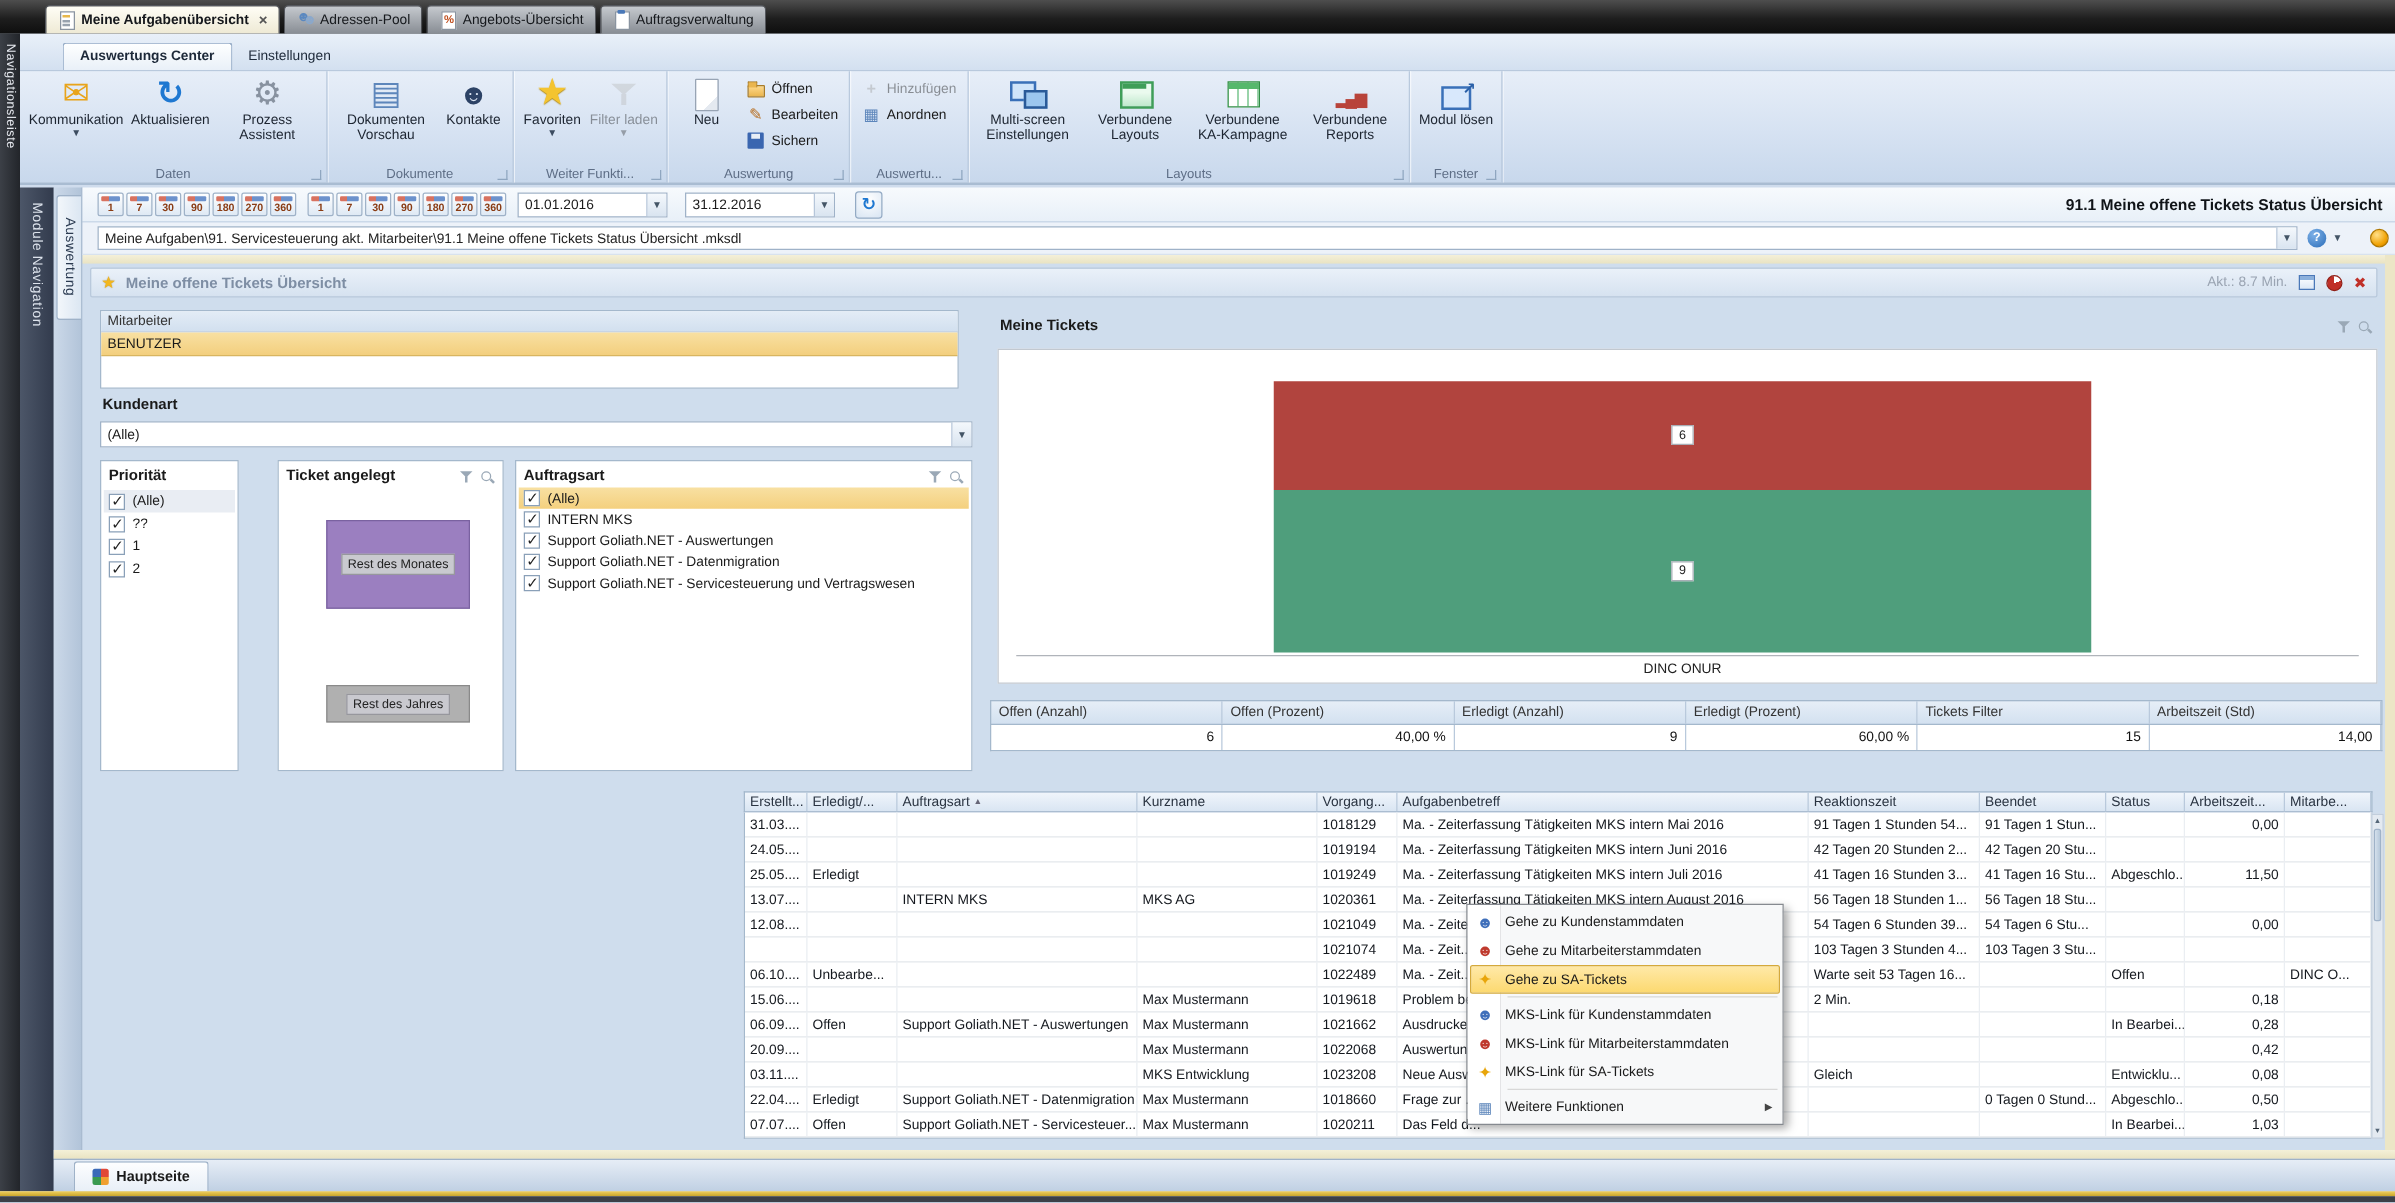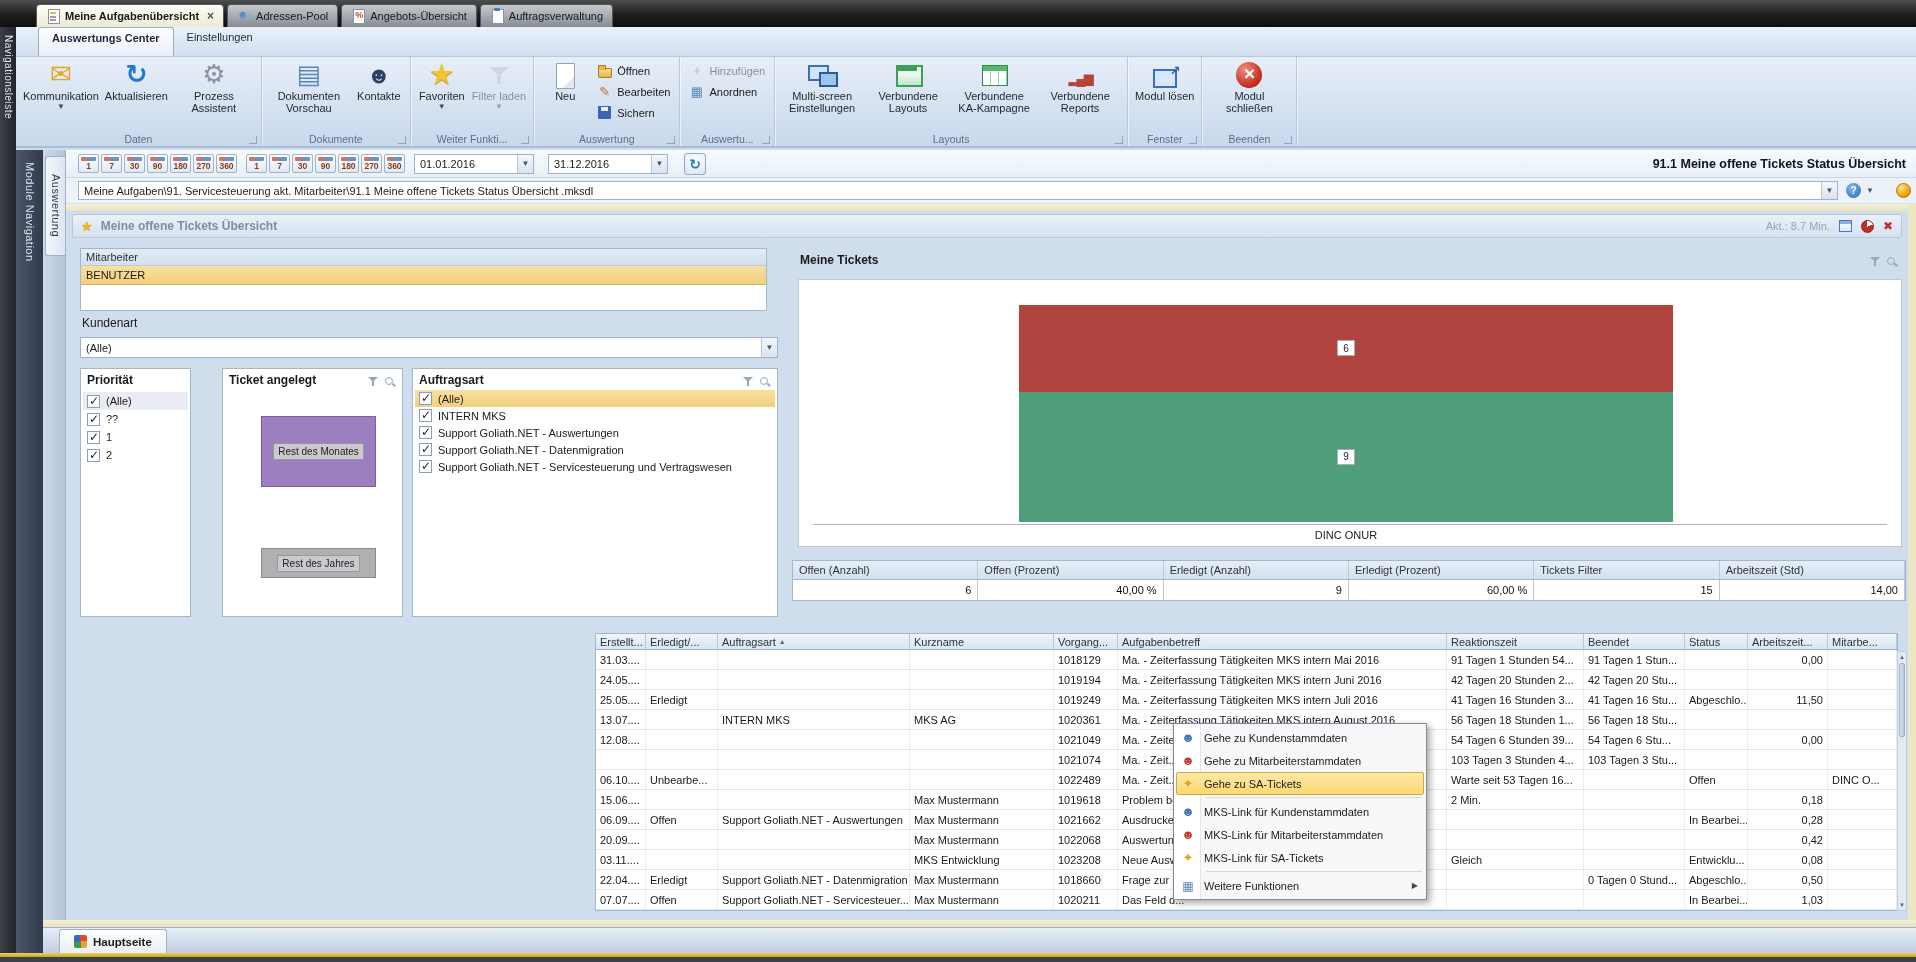--- a/index.html
+++ b/index.html
@@ -16,21 +16,21 @@
 .wicon{width:14px;height:14px;position:relative;display:inline-block;flex:none}
 .wicon-doc::before,.wicon-offer::before,.wicon-orders::before{content:"";position:absolute;left:2px;top:0;width:10px;height:13px;background:#fff;border:1px solid #8a94a0}
 .wicon-doc::after{content:"";position:absolute;left:4px;top:3px;width:6px;height:2px;background:#e8b84b;box-shadow:0 4px 0 #98a2ae,0 7px 0 #98a2ae}
 .wicon-offer::after{content:"%";position:absolute;left:4px;top:1px;font-size:9px;font-weight:bold;color:#c05020}
 .wicon-orders::after{content:"";position:absolute;left:4px;top:-1px;width:6px;height:3px;background:#4a78b8;border-radius:1px}
 .wicon-people::before{content:"☻";position:absolute;left:0;top:-1px;font-size:11px;color:#5a88c0}
 .wicon-people::after{content:"☻";position:absolute;left:5px;top:1px;font-size:11px;color:#8aa8cc}
 
 
 #rtabsrow{left:16px;top:27px;width:1900px;height:30px;background:linear-gradient(#e9f0f9,#d3e0f0);border-bottom:1px solid #b9c9dd}
-#rtabs{display:flex;height:100%;padding-left:22px}
+#rtabs{display:flex;align-items:flex-end;height:100%;padding-left:34px}
 .rtab{padding:4px 13px 5px;font-size:11px;color:#1c2838}
 .rtab.active{background:linear-gradient(#feffff,#e9f0f8);border:1px solid #98aec8;border-bottom:none;border-radius:3px 3px 0 0;font-weight:bold}
 
 
 #ribbon{left:16px;top:57px;width:1900px;height:91px;background:linear-gradient(#e7eef8,#d6e2f2 55%,#c8d8ec);border-bottom:2px solid #a9bcd2}
 #ribbon-groups{display:flex;height:100%}
 .rgroup{display:flex;flex-direction:column;border-right:1px solid #b9c9dd;box-shadow:1px 0 0 rgba(255,255,255,.6);padding:0 2px}
 .rg-buttons{flex:1;display:flex;align-items:flex-start;padding:1px 2px 0}
 .rbtn-big{display:flex;flex-direction:column;align-items:center;min-width:54px;max-width:86px;padding:1px 3px;border-radius:3px}
 .rbl{font-size:11px;text-align:center;line-height:11.5px;color:#1c2430;white-space:normal}
@@ -109,21 +109,21 @@
 #akt{margin-left:auto;color:#9aa4b2;font-size:11px}
 .sh-ic{margin-left:9px;flex:none}
 .sh-grid{width:13px;height:12px;border:1px solid #4a78b8;background:linear-gradient(#fff,#dce8f6);box-shadow:inset 0 3px 0 #8ab0dc}
 .sh-pie{width:13px;height:13px;border-radius:50%;background:conic-gradient(#fff 0 70deg,#c03028 70deg 360deg);border:1px solid #902018}
 .sh-close{color:#c03028;font-weight:bold;font-size:12px;line-height:12px}
 
 .panel{background:#fff;border:1px solid #a4b8cc}
 #panel-mitarbeiter{left:14px;top:37px;width:687px;height:63px}
 .mit-head{height:17px;background:linear-gradient(#e3ecf6,#d2e0ef);border-bottom:1px solid #b9c9dc;display:flex;align-items:center;padding-left:5px;color:#333}
 .mit-sel{height:19px;background:linear-gradient(#f8e0a2,#f3cf7e);border-bottom:1px solid #d8b560;display:flex;align-items:center;padding-left:5px}
-#kundenart-label{left:16px;top:105px;font-weight:normal;font-size:12px}
+#kundenart-label{left:16px;top:105px;font-weight:bold;font-size:12px}
 #kundenart-select{left:14px;top:126px;width:698px;height:21px;background:#fff;border:1px solid #9fb2c8;display:flex;align-items:center}
 #kundenart-select .dval{padding-left:5px;flex:1}
 .paneltitle{position:absolute;left:6px;top:4px;font-weight:bold;font-size:12px;white-space:nowrap}
 #panel-prioritaet{left:14px;top:157px;width:111px;height:249px}
 #prior-list{position:absolute;left:2px;top:23px;right:2px}
 #panel-ticket{left:156px;top:157px;width:181px;height:249px}
 #panel-auftragsart{left:346px;top:157px;width:366px;height:249px}
 #auftrag-list{position:absolute;left:2px;top:21px;right:2px}
 .checkrow{height:18px;display:flex;align-items:center;gap:6px;padding-left:4px}
 #auftrag-list .checkrow{height:17px}
@@ -369,32 +369,20 @@
             <div class="rbtn-big">
               <span class="ric ric-modulrelease"></span>
               <span class="rbl">Modul lösen</span>
             </div>
           </div>
           <div class="rg-label">
             <span>Fenster</span>
             <span class="rg-launcher"></span>
           </div>
         </div>
-        <div class="rgroup">
-          <div class="rg-buttons">
-            <div class="rbtn-big">
-              <span class="ric ric-modulclose"></span>
-              <span class="rbl">Modul schließen</span>
-            </div>
-          </div>
-          <div class="rg-label">
-            <span>Beenden</span>
-            <span class="rg-launcher"></span>
-          </div>
-        </div>
       </div>
   </div>
 
   <div id="strip1" class="abs">
     <span class="vtext">Navigationsleiste</span>
   </div>
   <div id="strip2" class="abs">
     <span class="vtext">Module Navigation</span>
   </div>
   <div id="gutter" class="abs">

